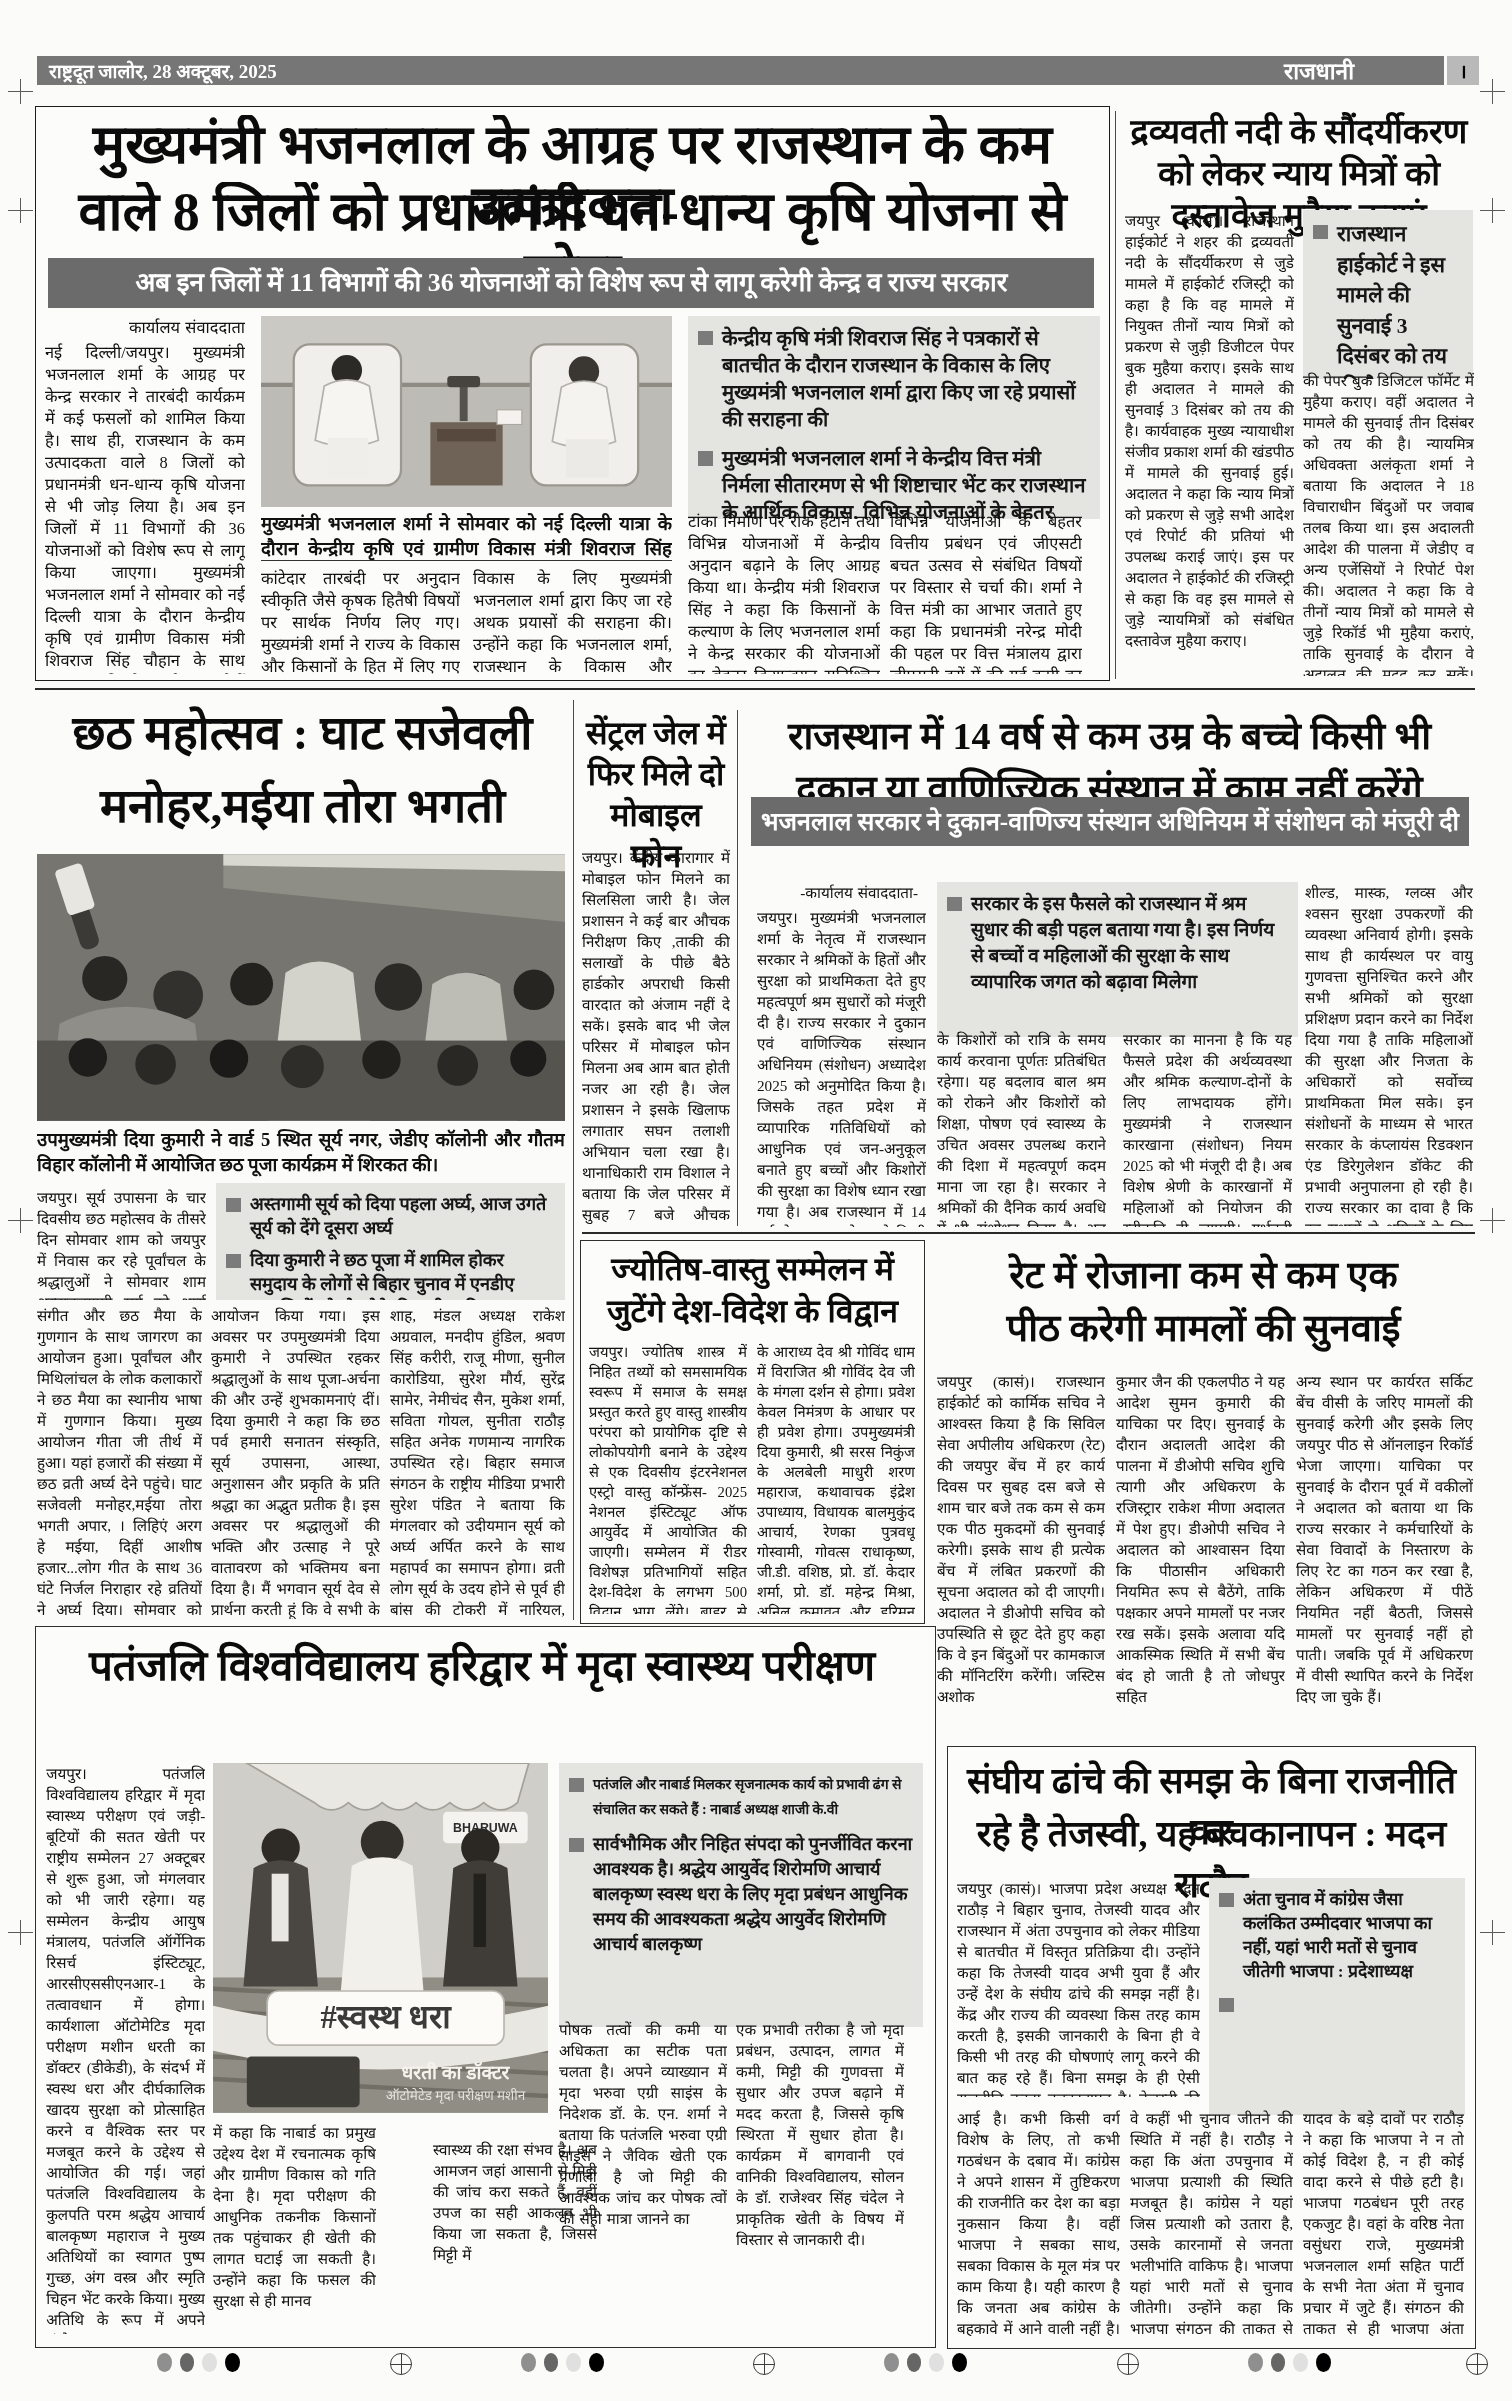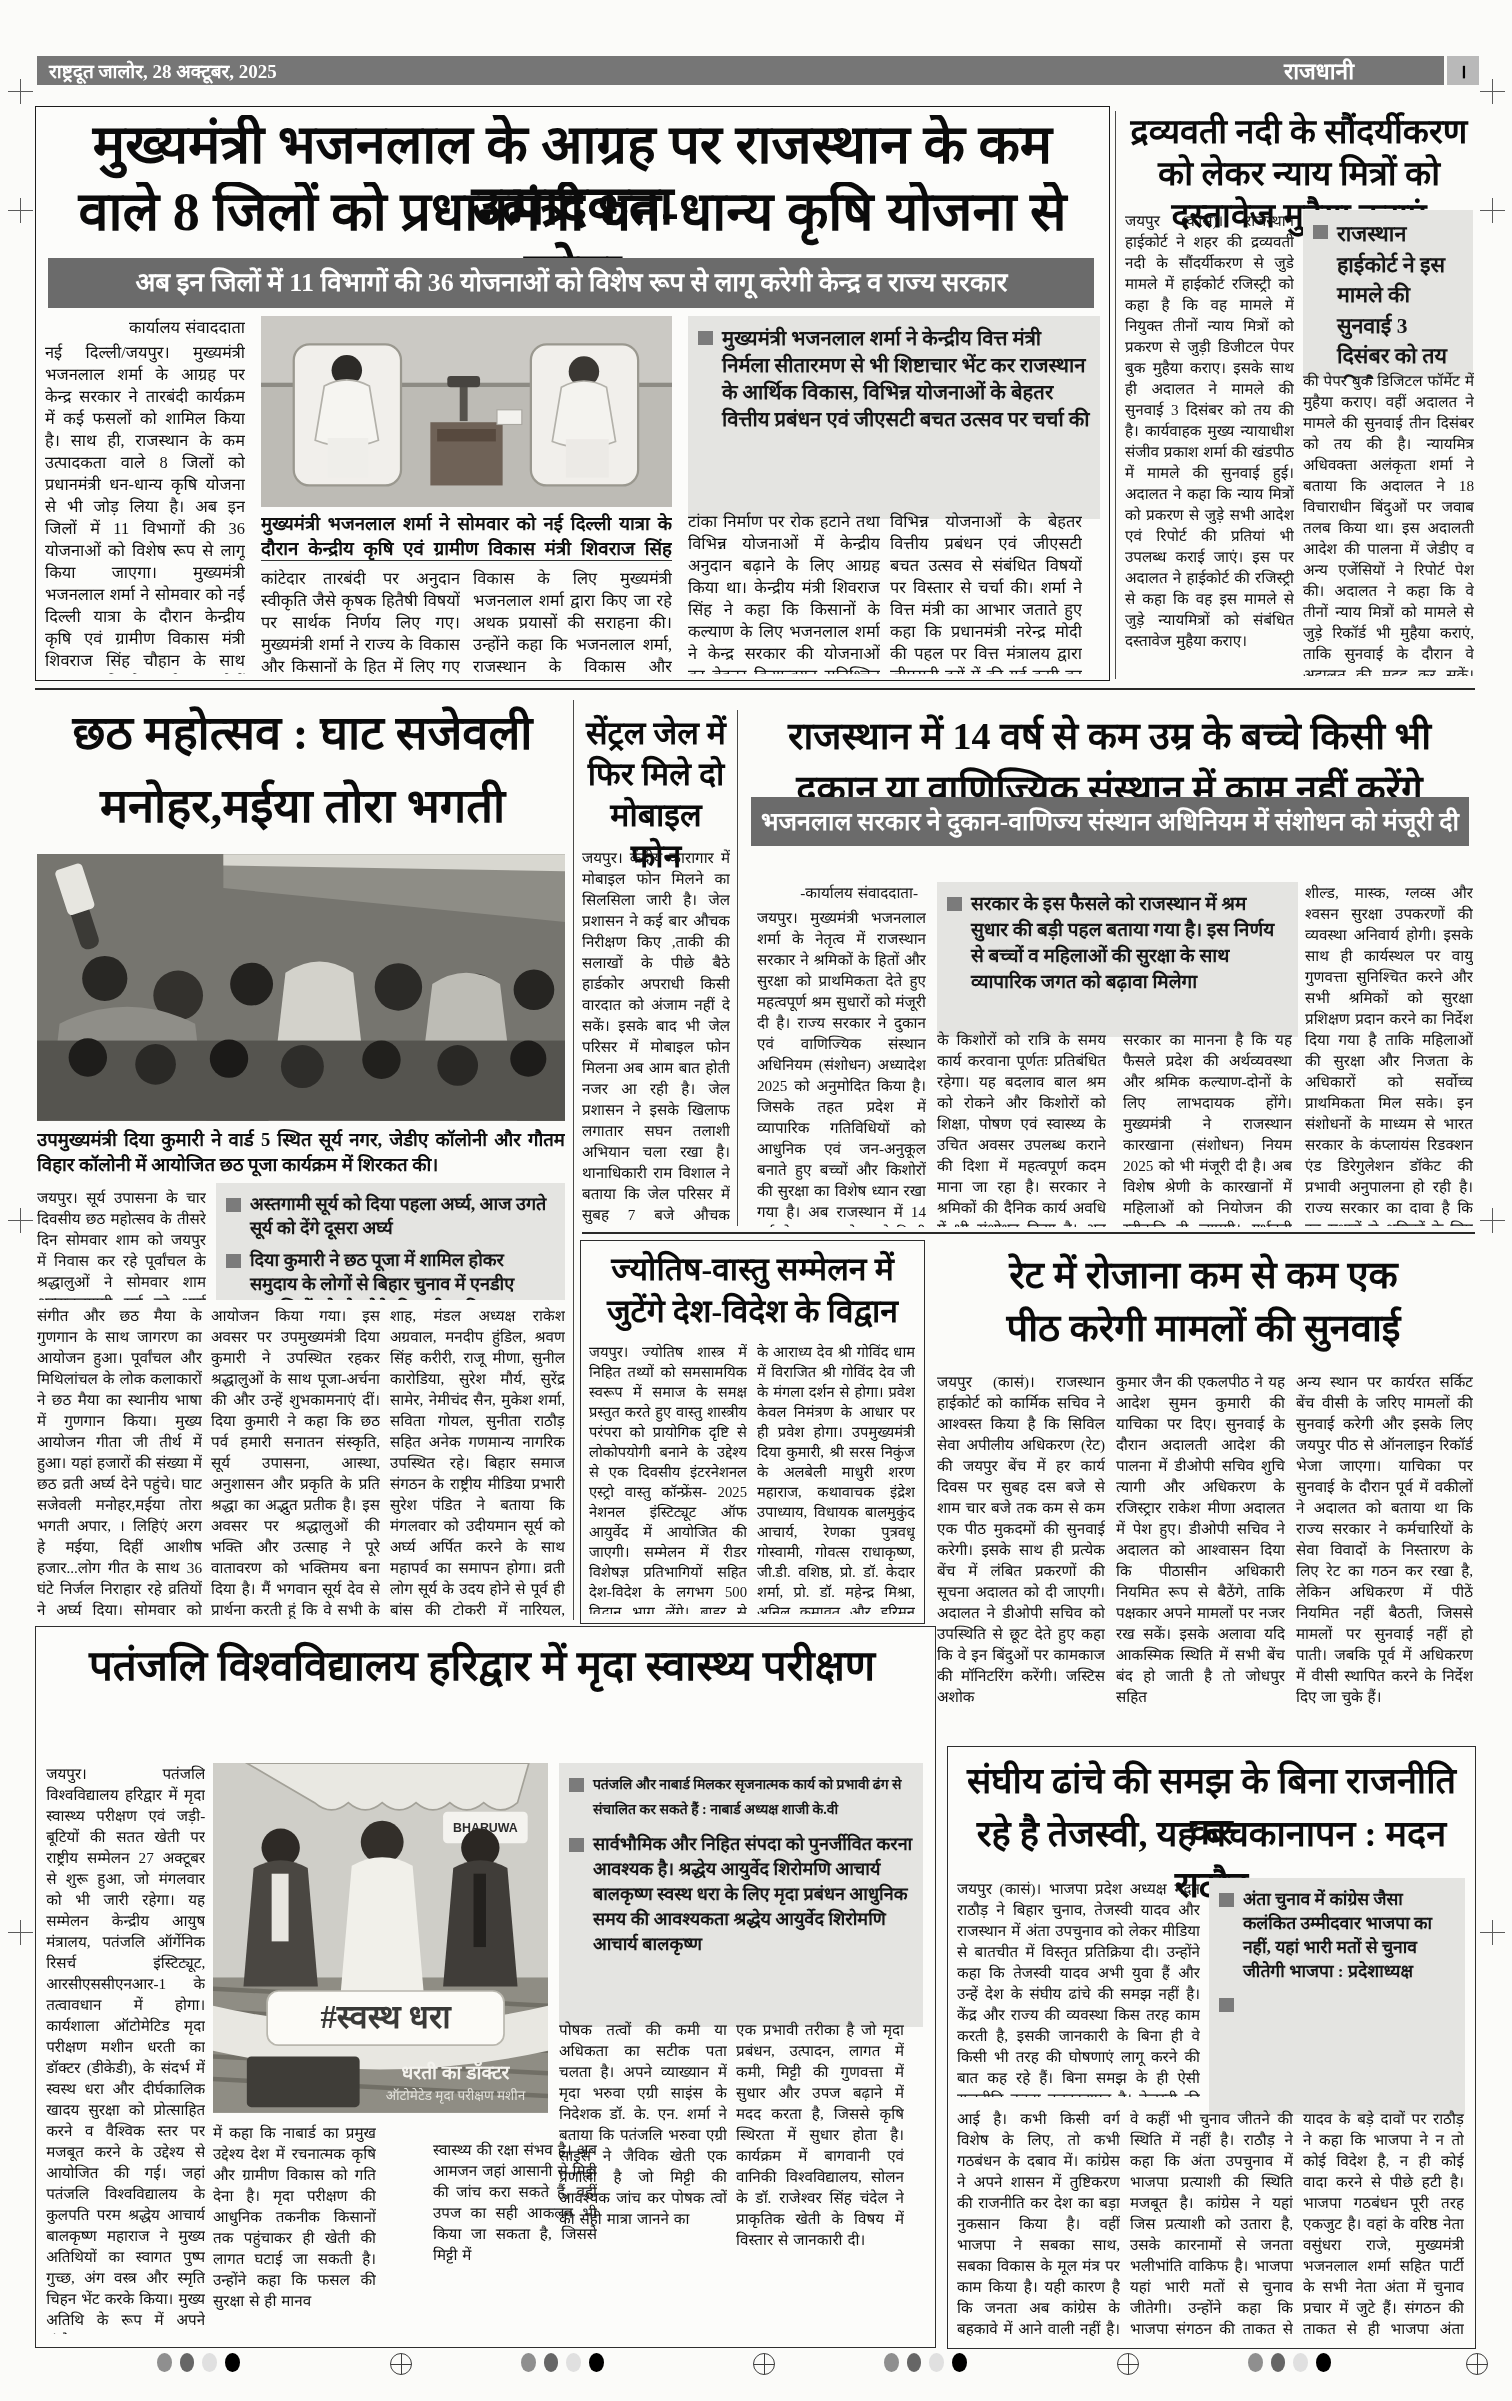--- a/index.html
+++ b/index.html
@@ -103,20 +103,24 @@
         <rect x="418" y="166" width="44" height="26" fill="#f3f2ee" stroke="#a9a7a0" stroke-width="2"></rect>
       </svg>
     </div>
     <div class="caption" style="left:225px;top:404px;width:411px;height:49px;border-bottom:1.7px solid #333;">मुख्यमंत्री भजनलाल शर्मा ने सोमवार को नई दिल्ली यात्रा के दौरान केन्द्रीय कृषि एवं ग्रामीण विकास मंत्री शिवराज सिंह चौहान के साथ मुलाकात की थी।</div>
     <div class="col lead-col" style="left:225px;top:461px;width:199px;height:106px;">कांटेदार तारबंदी पर अनुदान स्वीकृति जैसे कृषक हितैषी विषयों पर सार्थक निर्णय लिए गए। मुख्यमंत्री शर्मा ने राज्य के विकास और किसानों के हित में लिए गए निर्णयों के लिए केन्द्रीय मंत्री का आभार जताया। केन्द्रीय मंत्री शिवराज सिंह चौहान ने पत्रकारों से बातचीत के दौरान राजस्थान के</div>
     <div class="col lead-col" style="left:437px;top:461px;width:199px;height:106px;">विकास के लिए मुख्यमंत्री भजनलाल शर्मा द्वारा किए जा रहे अथक प्रयासों की सराहना की। उन्होंने कहा कि भजनलाल शर्मा, राजस्थान के विकास और प्रदेशवासियों के कल्याण के लिए बेहतरीन कार्य कर रहे है। उल्लेखनीय है कि मुख्यमंत्री ने केन्द्रीय कृषि एवं ग्रामीण विकास मंत्री को पत्र लिखकर</div>
 
     <div class="gbox" style="left:652px;top:209px;width:392px;height:185px;">
       <div class="bullet-item">
         <span class="sq"></span>
+        <span class="btxt" style="font-size:20.3px;line-height:27px;">केन्द्रीय कृषि मंत्री शिवराज सिंह ने पत्रकारों से बातचीत के दौरान राजस्थान के विकास के लिए मुख्यमंत्री भजनलाल शर्मा द्वारा किए जा रहे प्रयासों की सराहना की</span>
+      </div>
+      <div class="bullet-item">
+        <span class="sq"></span>
         <span class="btxt" style="font-size:20.3px;line-height:27px;">मुख्यमंत्री भजनलाल शर्मा ने केन्द्रीय वित्त मंत्री निर्मला सीतारमण से भी शिष्टाचार भेंट कर राजस्थान के आर्थिक विकास, विभिन्न योजनाओं के बेहतर वित्तीय प्रबंधन एवं जीएसटी बचत उत्सव पर चर्चा की</span>
       </div>
     </div>
     <div class="col lead-col" style="left:652px;top:404px;width:192px;height:163px;">टांका निर्माण पर रोक हटाने तथा विभिन्न योजनाओं में केन्द्रीय अनुदान बढ़ाने के लिए आग्रह किया था। केन्द्रीय मंत्री शिवराज सिंह ने कहा कि किसानों के कल्याण के लिए भजनलाल शर्मा ने केन्द्र सरकार की योजनाओं का बेहतर क्रियान्वयन सुनिश्चित करने के साथ ही राज्य सरकार के स्तर पर भी कई योजनाएं लागू की है। इसके बाद मुख्यमंत्री शर्मा ने सोमवार को ही केन्द्रीय वित्त मंत्री निर्मला सीतारमण से भी शिष्टाचार भेंट की। इस दौरान दोनों नेताओं ने राजस्थान के आर्थिक विकास,</div>
     <div class="col lead-col" style="left:854px;top:404px;width:192px;height:163px;">विभिन्न योजनाओं के बेहतर वित्तीय प्रबंधन एवं जीएसटी बचत उत्सव से संबंधित विषयों पर विस्तार से चर्चा की। शर्मा ने वित्त मंत्री का आभार जताते हुए कहा कि प्रधानमंत्री नरेन्द्र मोदी की पहल पर वित्त मंत्रालय द्वारा जीएसटी दरों में की गई कमी का आम आदमी को प्रत्यक्ष लाभ मिला है। इससे दैनिक उपयोग की अधिकांश वस्तुएं सस्ती हुई है। उन्होंने कहा कि जीएसटी बचत उत्सव में हिस्सा लेते हुए आमजन ने त्यौहारों पर उत्साह के साथ स्वदेशी उत्पादों की खरीदारी कर 'मेक इन इंडिया' को बढ़ावा दिया है।</div>
   </div>
 
   <div class="abs">
     <div class="vrule" style="left:1115px;top:111px;height:568px;"></div>
     <div class="hl" style="left:1123px;top:111px;width:352px;font-size:34px;line-height:42px;">द्रव्यवती नदी के सौंदर्यीकरण को लेकर न्याय मित्रों को दस्तावेज मुहैया कराएं</div>

